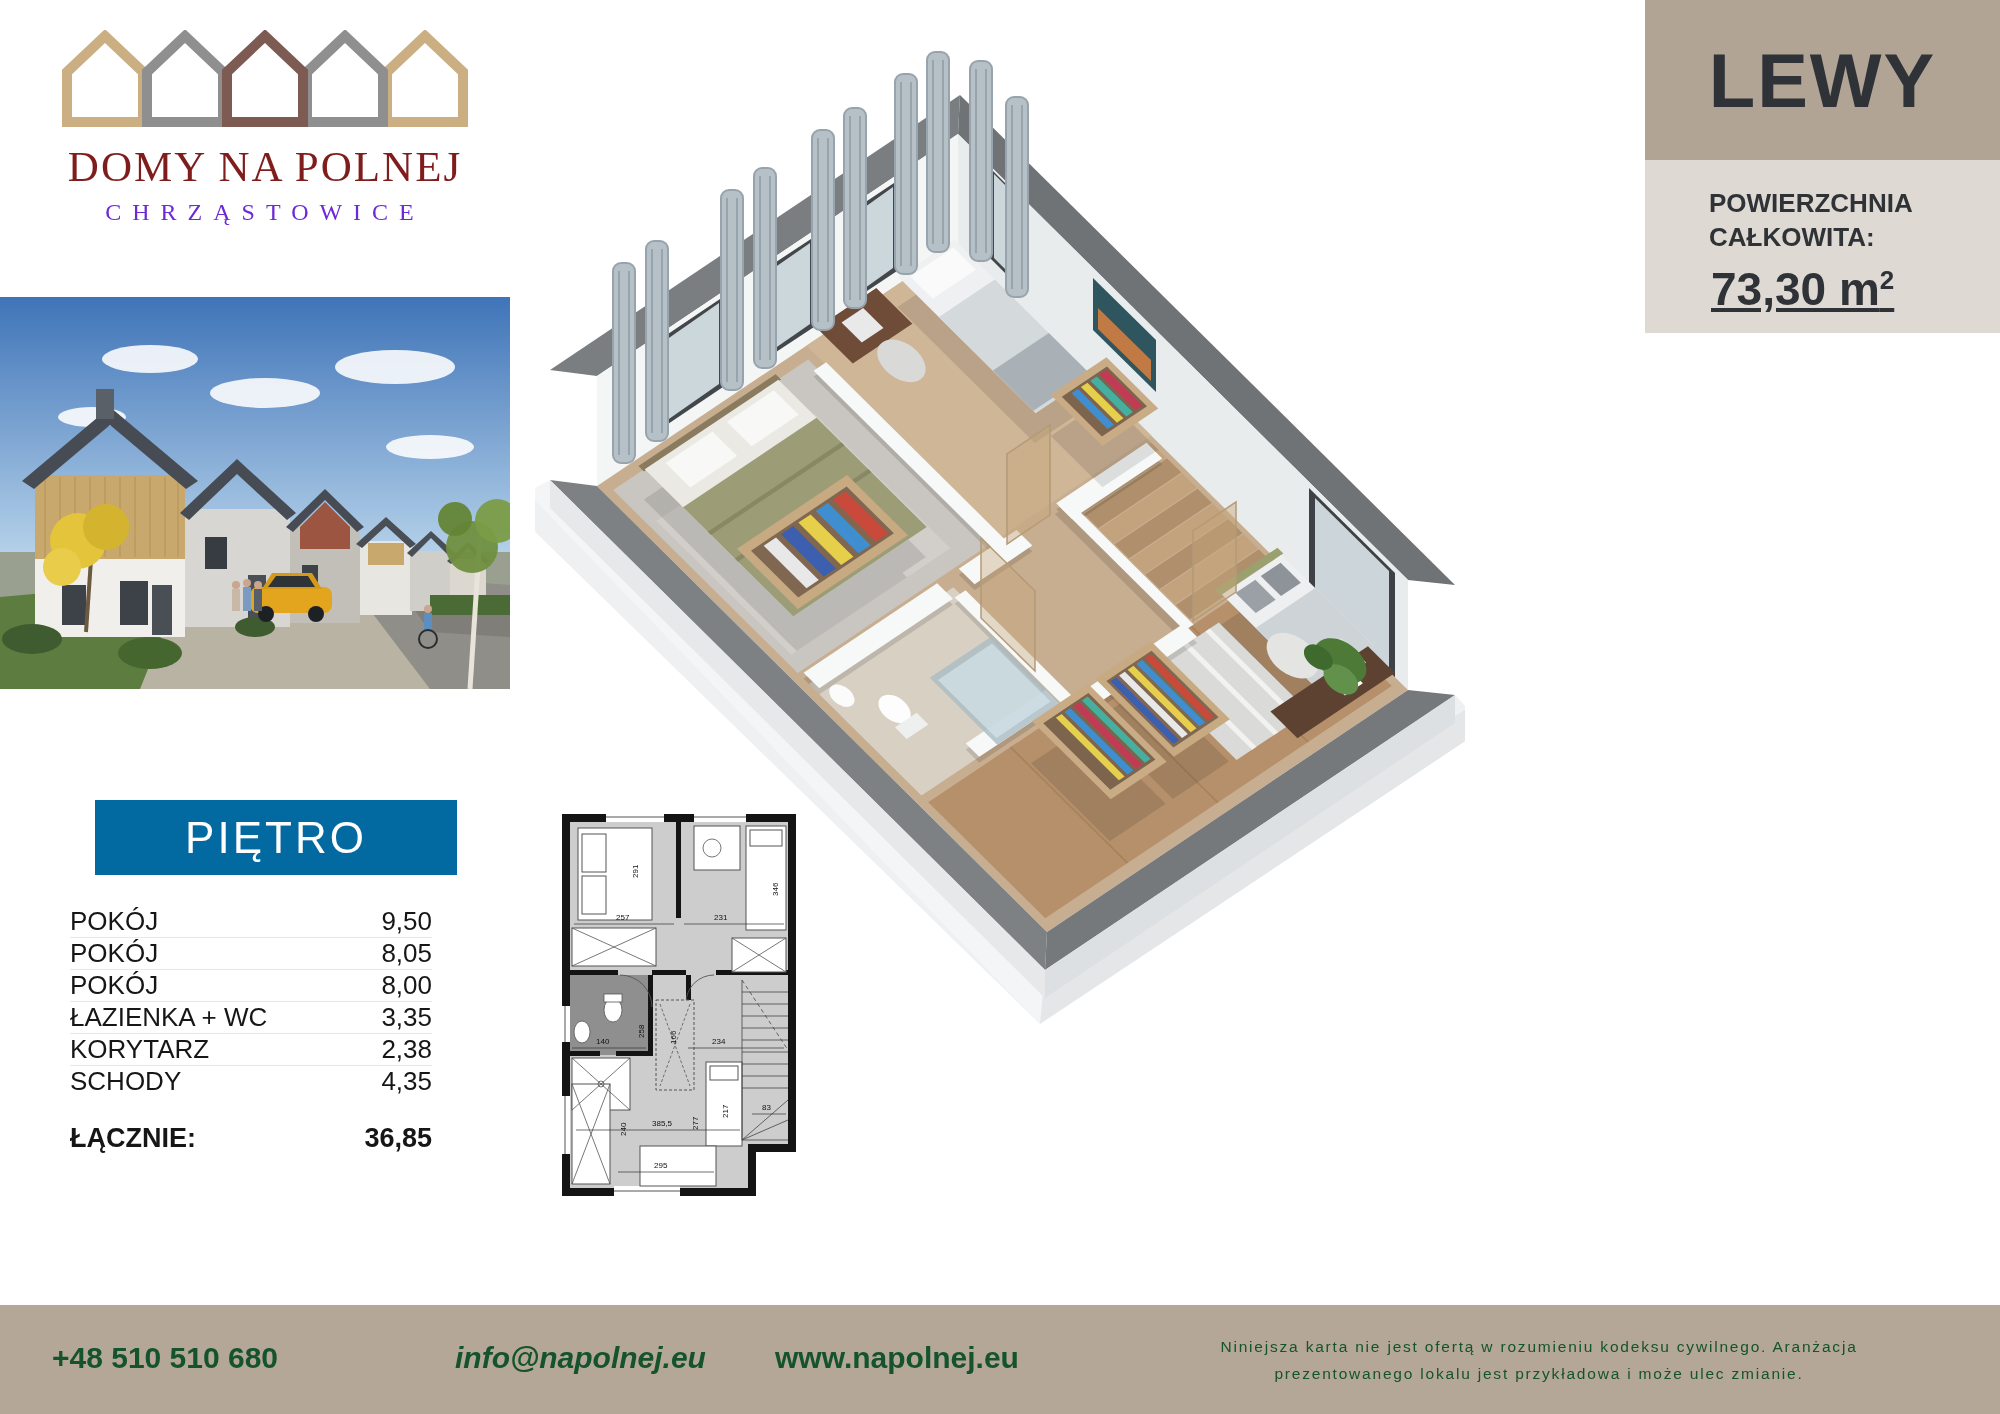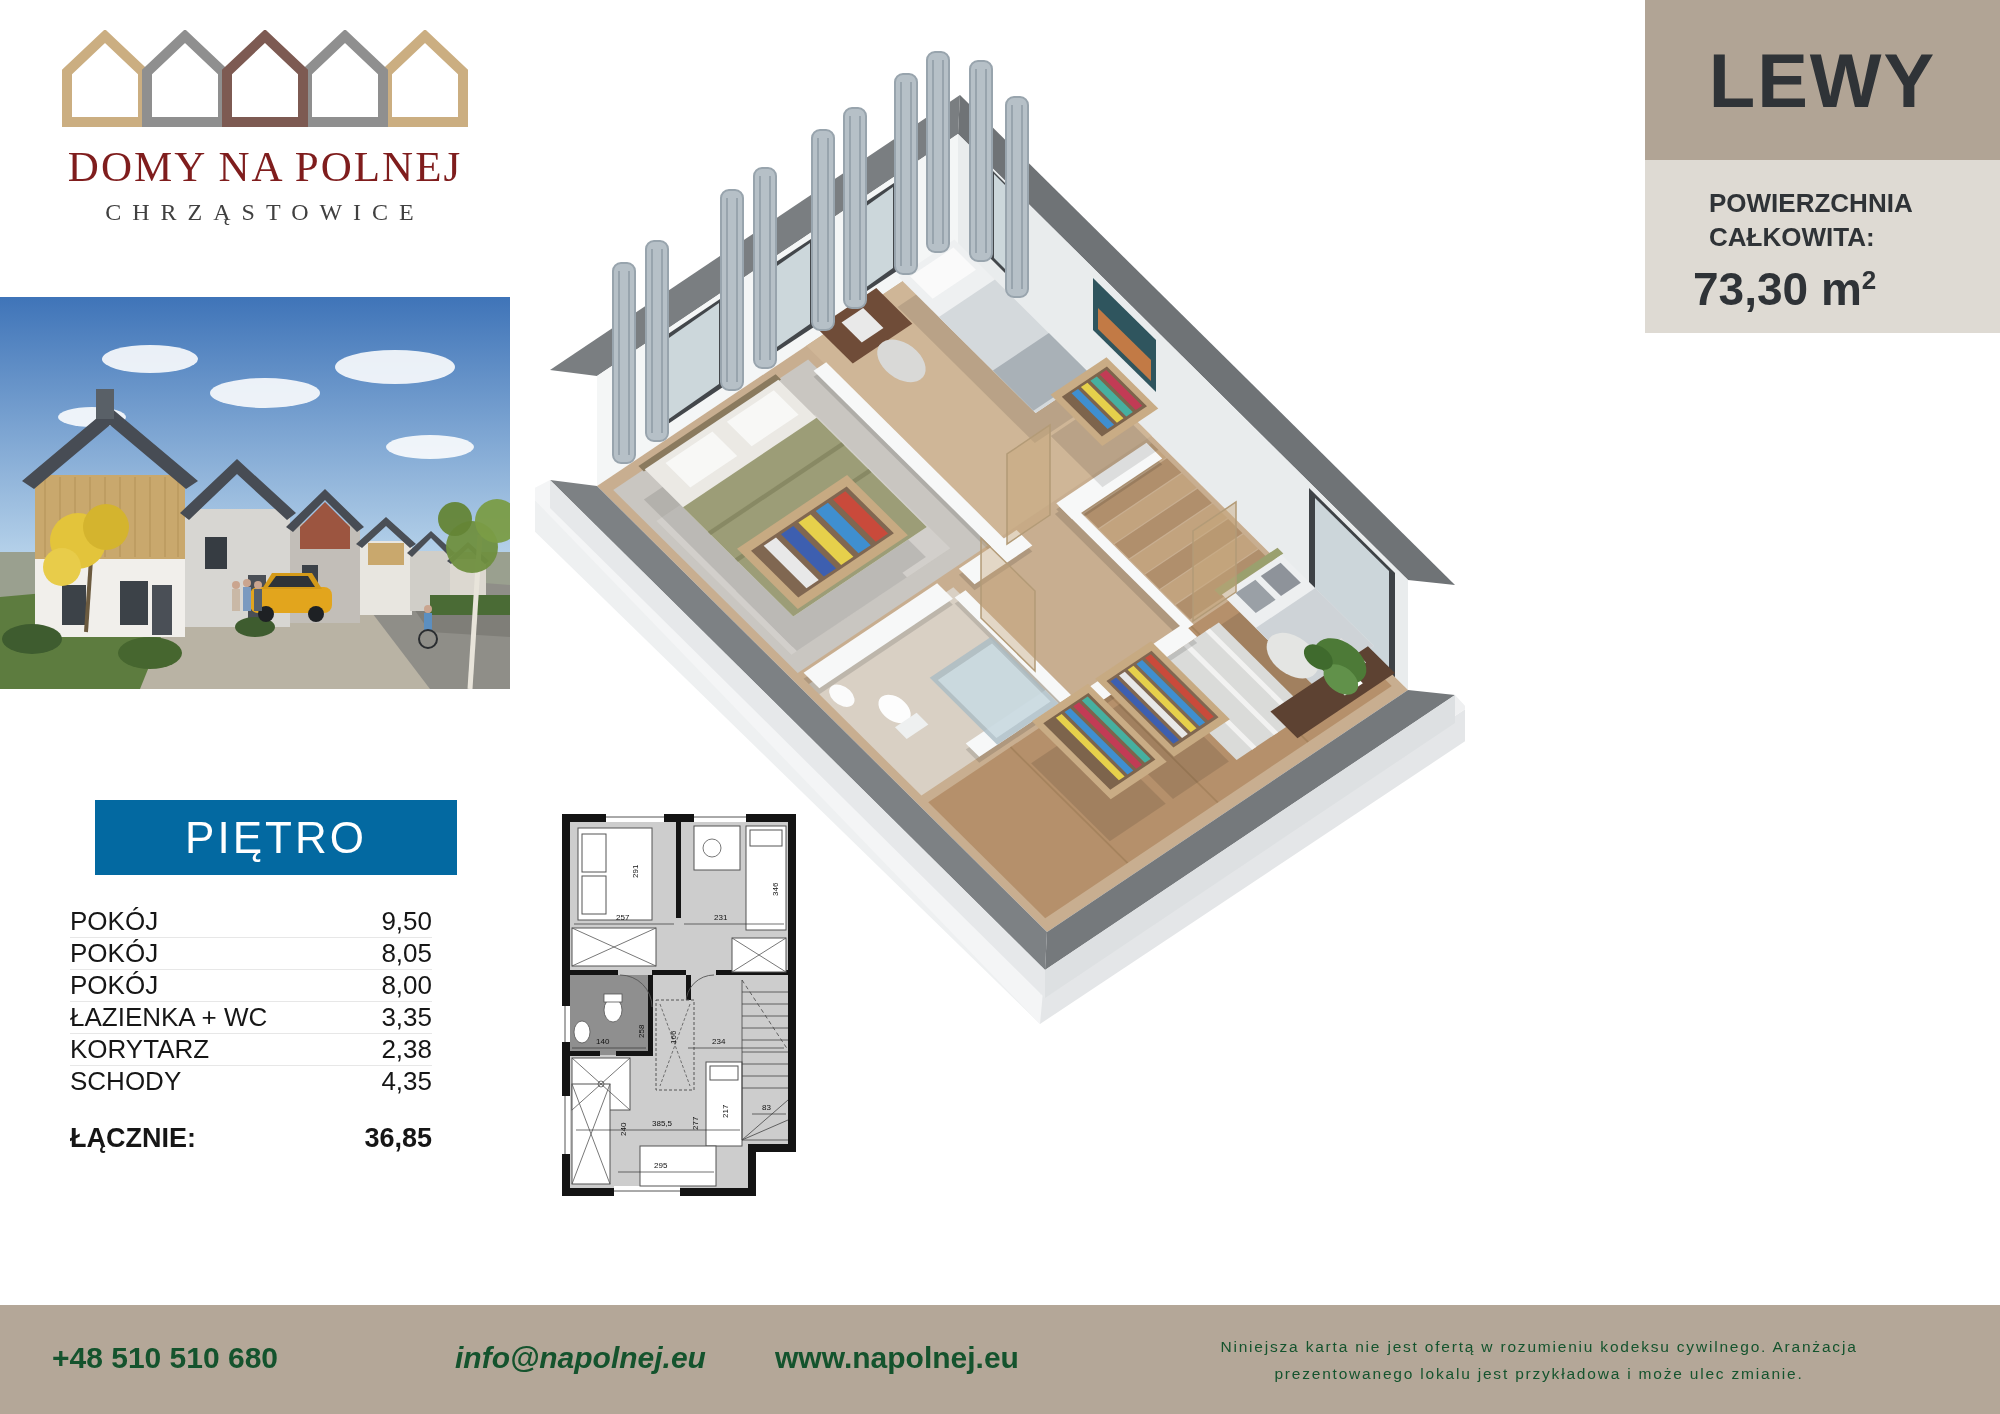--- a/index.html
+++ b/index.html
@@ -4,31 +4,31 @@
 <style>
   html,body{margin:0;padding:0;background:#fff;}
   #page{position:relative;width:2000px;height:1414px;background:#ffffff;overflow:hidden;
         font-family:"Liberation Sans",sans-serif;}
   
   .logo{position:absolute;left:60px;top:30px;width:410px;}
   .logo svg{display:block;margin:0 auto;}
   .brand-name{margin-top:14px;text-align:center;font-family:"Liberation Serif",serif;
     font-size:43px;color:#7f1d1d;letter-spacing:2px;white-space:nowrap;}
   .brand-loc{margin-top:8px;text-align:center;font-family:"Liberation Serif",serif;
-    font-size:24px;color:#404040;letter-spacing:11px;white-space:nowrap;}
+    font-size:24px;color:#6d28d9;letter-spacing:11px;white-space:nowrap;}
   
   .photo{position:absolute;left:0;top:297px;width:510px;height:392px;}
   
   .unit-box{position:absolute;left:1645px;top:0;width:355px;height:160px;background:#b1a495;
     display:flex;align-items:center;justify-content:center;}
   .unit-box .t{font-size:76px;font-weight:bold;color:#2f3337;letter-spacing:2px;}
   .area-box{position:absolute;left:1645px;top:160px;width:355px;height:173px;background:#dedad3;
     color:#2f3337;}
   .area-label{padding:26px 11px 0 64px;font-size:26px;font-weight:bold;line-height:34px;}
-  .area-value{padding:8px 0 0 48px;font-size:46px;font-weight:bold;}
+  .area-value{padding:8px 0 0 66px;font-size:46px;font-weight:bold;text-decoration:underline;}
   .area-value sup{font-size:26px;}
   
   .render3d{position:absolute;left:535px;top:40px;width:930px;height:990px;}
   .plan2d{position:absolute;left:556px;top:800px;width:247px;height:403px;}
   
   .floor-title{position:absolute;left:68px;top:800px;width:362px;height:75px;background:#0369a1;
     color:#fff;display:flex;align-items:center;justify-content:center;font-size:44px;letter-spacing:3px;margin-left:27px;}
   .floor-table{position:absolute;left:70px;top:906px;width:362px;color:#161616;}
   .trow{display:flex;justify-content:space-between;align-items:center;height:31px;font-size:26px;
     border-top:1px solid #e7e7e7;}

